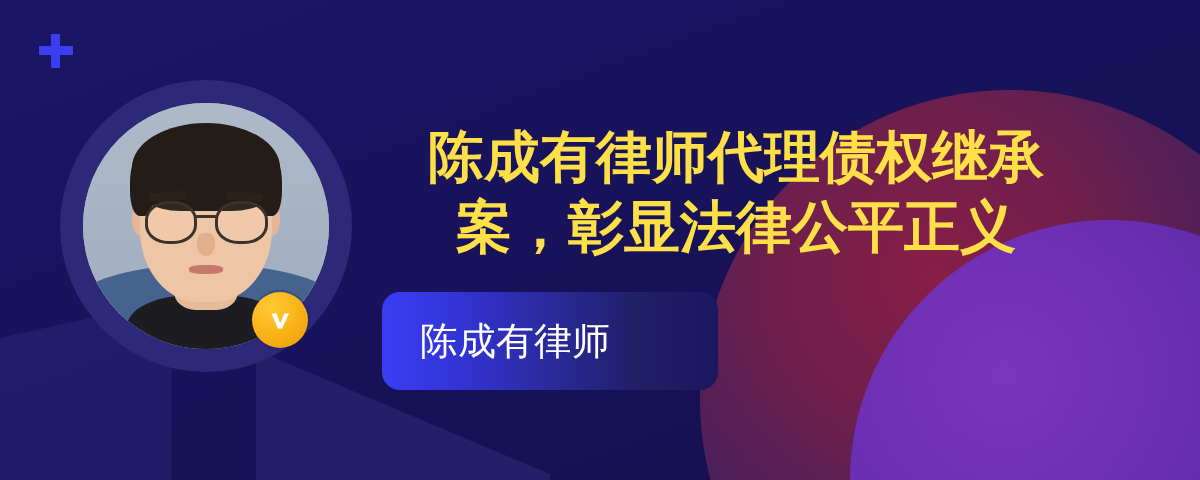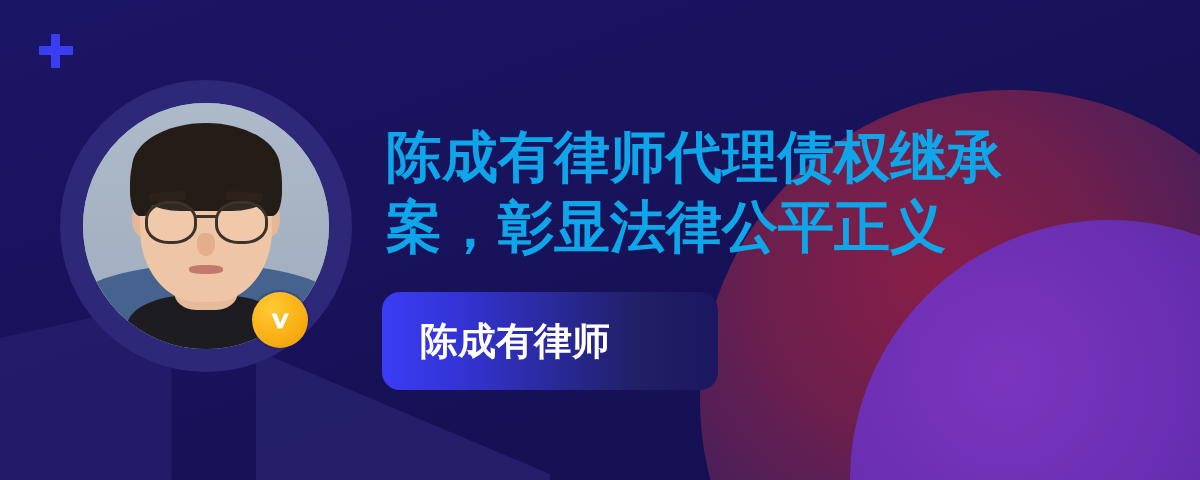--- a/index.html
+++ b/index.html
@@ -118,29 +118,29 @@
     position:absolute;left:252px;top:292px;width:56px;height:56px;border-radius:50%;
     background:radial-gradient(circle at 34% 28%,#ffc933 0%,#f9b116 55%,#ec9a06 100%);
     box-shadow:0 0 0 2px rgba(25,20,97,.25);
     display:flex;align-items:center;justify-content:center;
   }
   .verify-badge svg{display:block;}
 
   
   .headline{
     position:absolute;left:386px;top:122px;width:700px;
-    color:#0ea5e9;font-size:56px;line-height:70px;font-weight:700;
-    letter-spacing:0px;white-space:pre-line;
+    color:#fde047;font-size:56px;line-height:70px;font-weight:700;
+    letter-spacing:0px;white-space:pre-line;text-align:center;
   }
 
   .name-btn{
     position:absolute;left:382px;top:292px;
     width:336px;height:98px;border-radius:18px;border:0;
     background:linear-gradient(90deg,#3b3df5 0%,#3334d6 22%,#2a2a9c 50%,#211f66 76%,#1b1760 100%);
-    color:#ffffff;font-size:38px;font-weight:700;
+    color:#ffffff;font-size:38px;font-weight:400;
     font-family:"Liberation Sans","DejaVu Sans",sans-serif;
     text-align:right;padding:0 0 0 38px;
     display:flex;align-items:center;
     cursor:pointer;
   }
 </style>
 </head>
 <body>
 
 <div id="stage">

